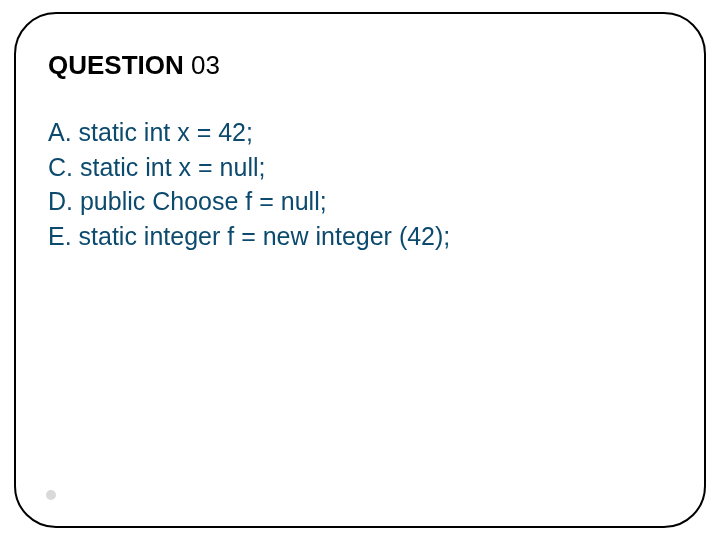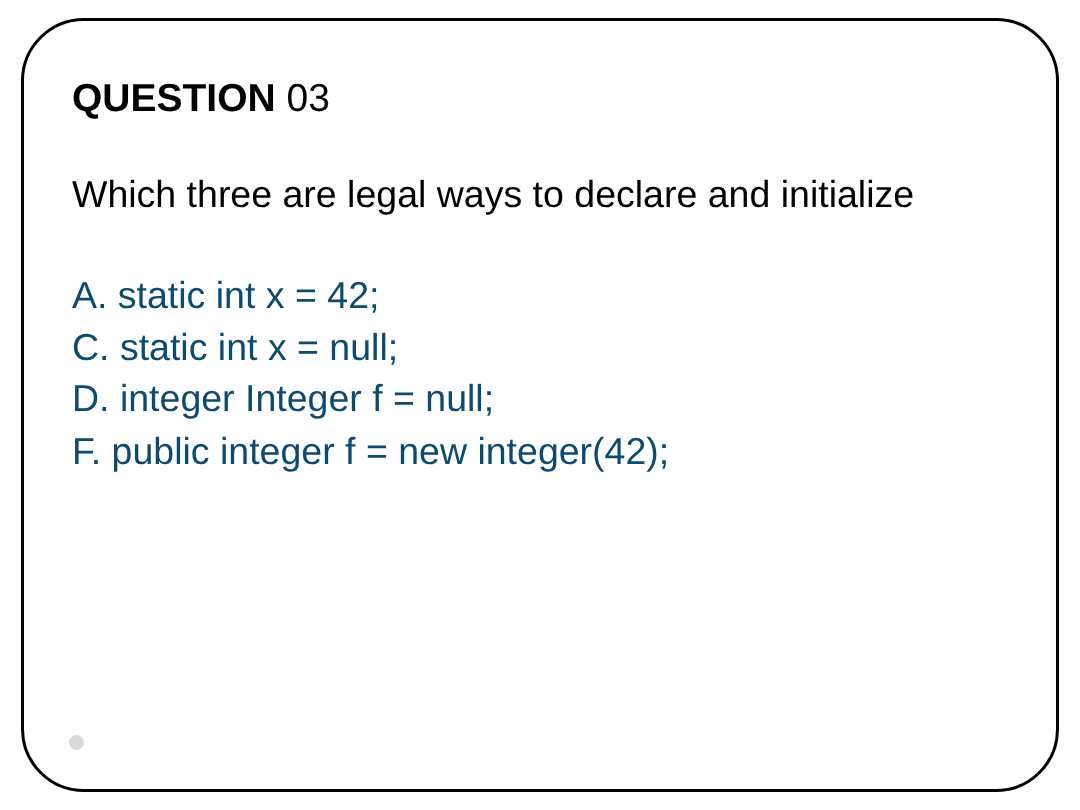--- a/index.html
+++ b/index.html
@@ -62,25 +62,24 @@
 <body>
 
 <div class="slide">
   <div class="frame">
     <div class="title">
       <span class="qword">QUESTION</span>
       <span>03</span>
     </div>
 
     <div class="prompt">
-      <span>Which three are legal ways to declare and initialize</span>
     </div>
 
     <div class="options">
       <span class="option">A. static int x = 42;</span>
       <span class="option">C. static int x =  null;</span>
-      <span class="option">D. integer Integer f = null;</span>
-      <span class="option">F. public integer f = new integer(42);</span>
+      <span class="option">D. public Choose f = null;</span>
+      <span class="option">E. static integer f = new integer (42);</span>
     </div>
 
     <div class="corner-circle"></div>
   </div>
 </div>
 
 </body></html>

